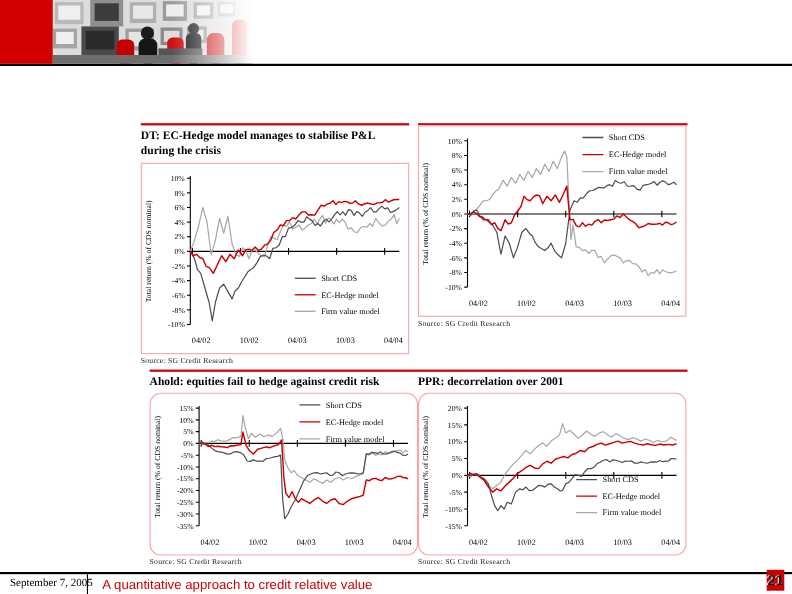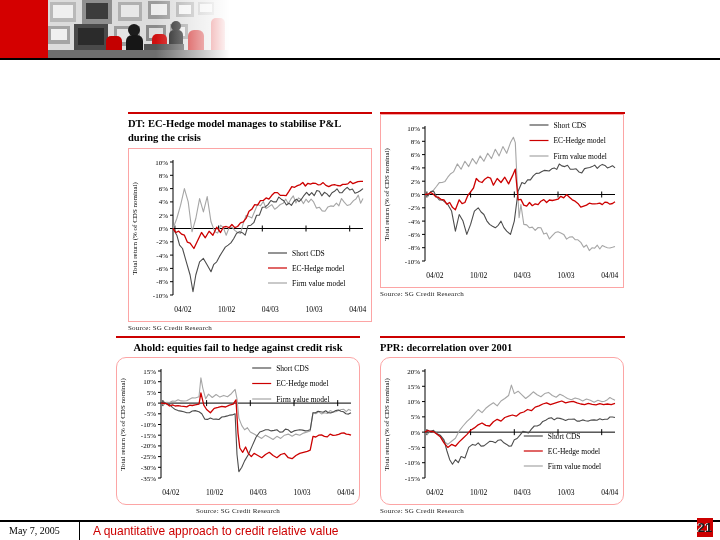--- a/index.html
+++ b/index.html
@@ -23,21 +23,21 @@
   .chart-title{font-size:10.5px;line-height:14px;font-weight:bold;color:#000;
     margin:3px 0 2px;height:29px;overflow:visible;}
   .section.bottom .chart-title{height:13px;margin:3px 0 3px;white-space:nowrap;}
   .chart-box{border:1px solid #fca5a5;background:#fff;width:242px;}
   .section.top .chart-box{height:172px;}
   .section.bottom .chart-box{height:146px;border-radius:10px;}
   .source{font-size:7px;line-height:9px;color:#1a1a1a;margin-top:2px;letter-spacing:0.2px;}
 
   #sec-dt{left:128px;top:112px;width:244px;}
   #sec-rr{left:380px;top:112px;width:245px;}
-  #sec-ahold{left:116px;top:336px;width:244px;text-align:center;}
+  #sec-ahold{left:136px;top:336px;width:244px;}
   #sec-ppr{left:380px;top:336px;width:245px;}
 
   svg.chart text{font-family:"Liberation Serif",serif;fill:#000;}
 
   
   .footer-rule{position:absolute;left:0;top:520px;width:720px;height:2px;background:#000;}
   .footer-date{position:absolute;left:9px;top:525px;font-size:10px;color:#000;}
   .footer-divider{position:absolute;left:79px;top:522px;width:1px;height:18px;background:#000;}
   .footer-title{position:absolute;left:93px;top:524px;font-size:12px;color:#cc0000;
     font-family:"Liberation Sans",sans-serif;}
@@ -293,18 +293,18 @@
           <text x="166.8" y="80.5" font-size="7.5">Short CDS</text>
           <line x1="142.8" y1="93" x2="161.8" y2="93" stroke="#cc0000" stroke-width="1.2"></line>
           <text x="166.8" y="95.5" font-size="7.5">EC-Hedge model</text>
           <line x1="142.8" y1="108" x2="161.8" y2="108" stroke="#a6a6a6" stroke-width="1.2"></line>
           <text x="166.8" y="110.5" font-size="7.5">Firm value model</text>
         </svg></div>
     <div class="source">Source: SG Credit Research</div>
   </div>
 
   <div class="footer-rule"></div>
-  <div class="footer-date">May 7, 2005</div>
+  <div class="footer-date">September 7, 2005</div>
   <div class="footer-divider"></div>
   <div class="footer-title">A quantitative approach to credit relative value</div>
   <div class="page-badge">21</div>
 
 </div>
 
 </body></html>

